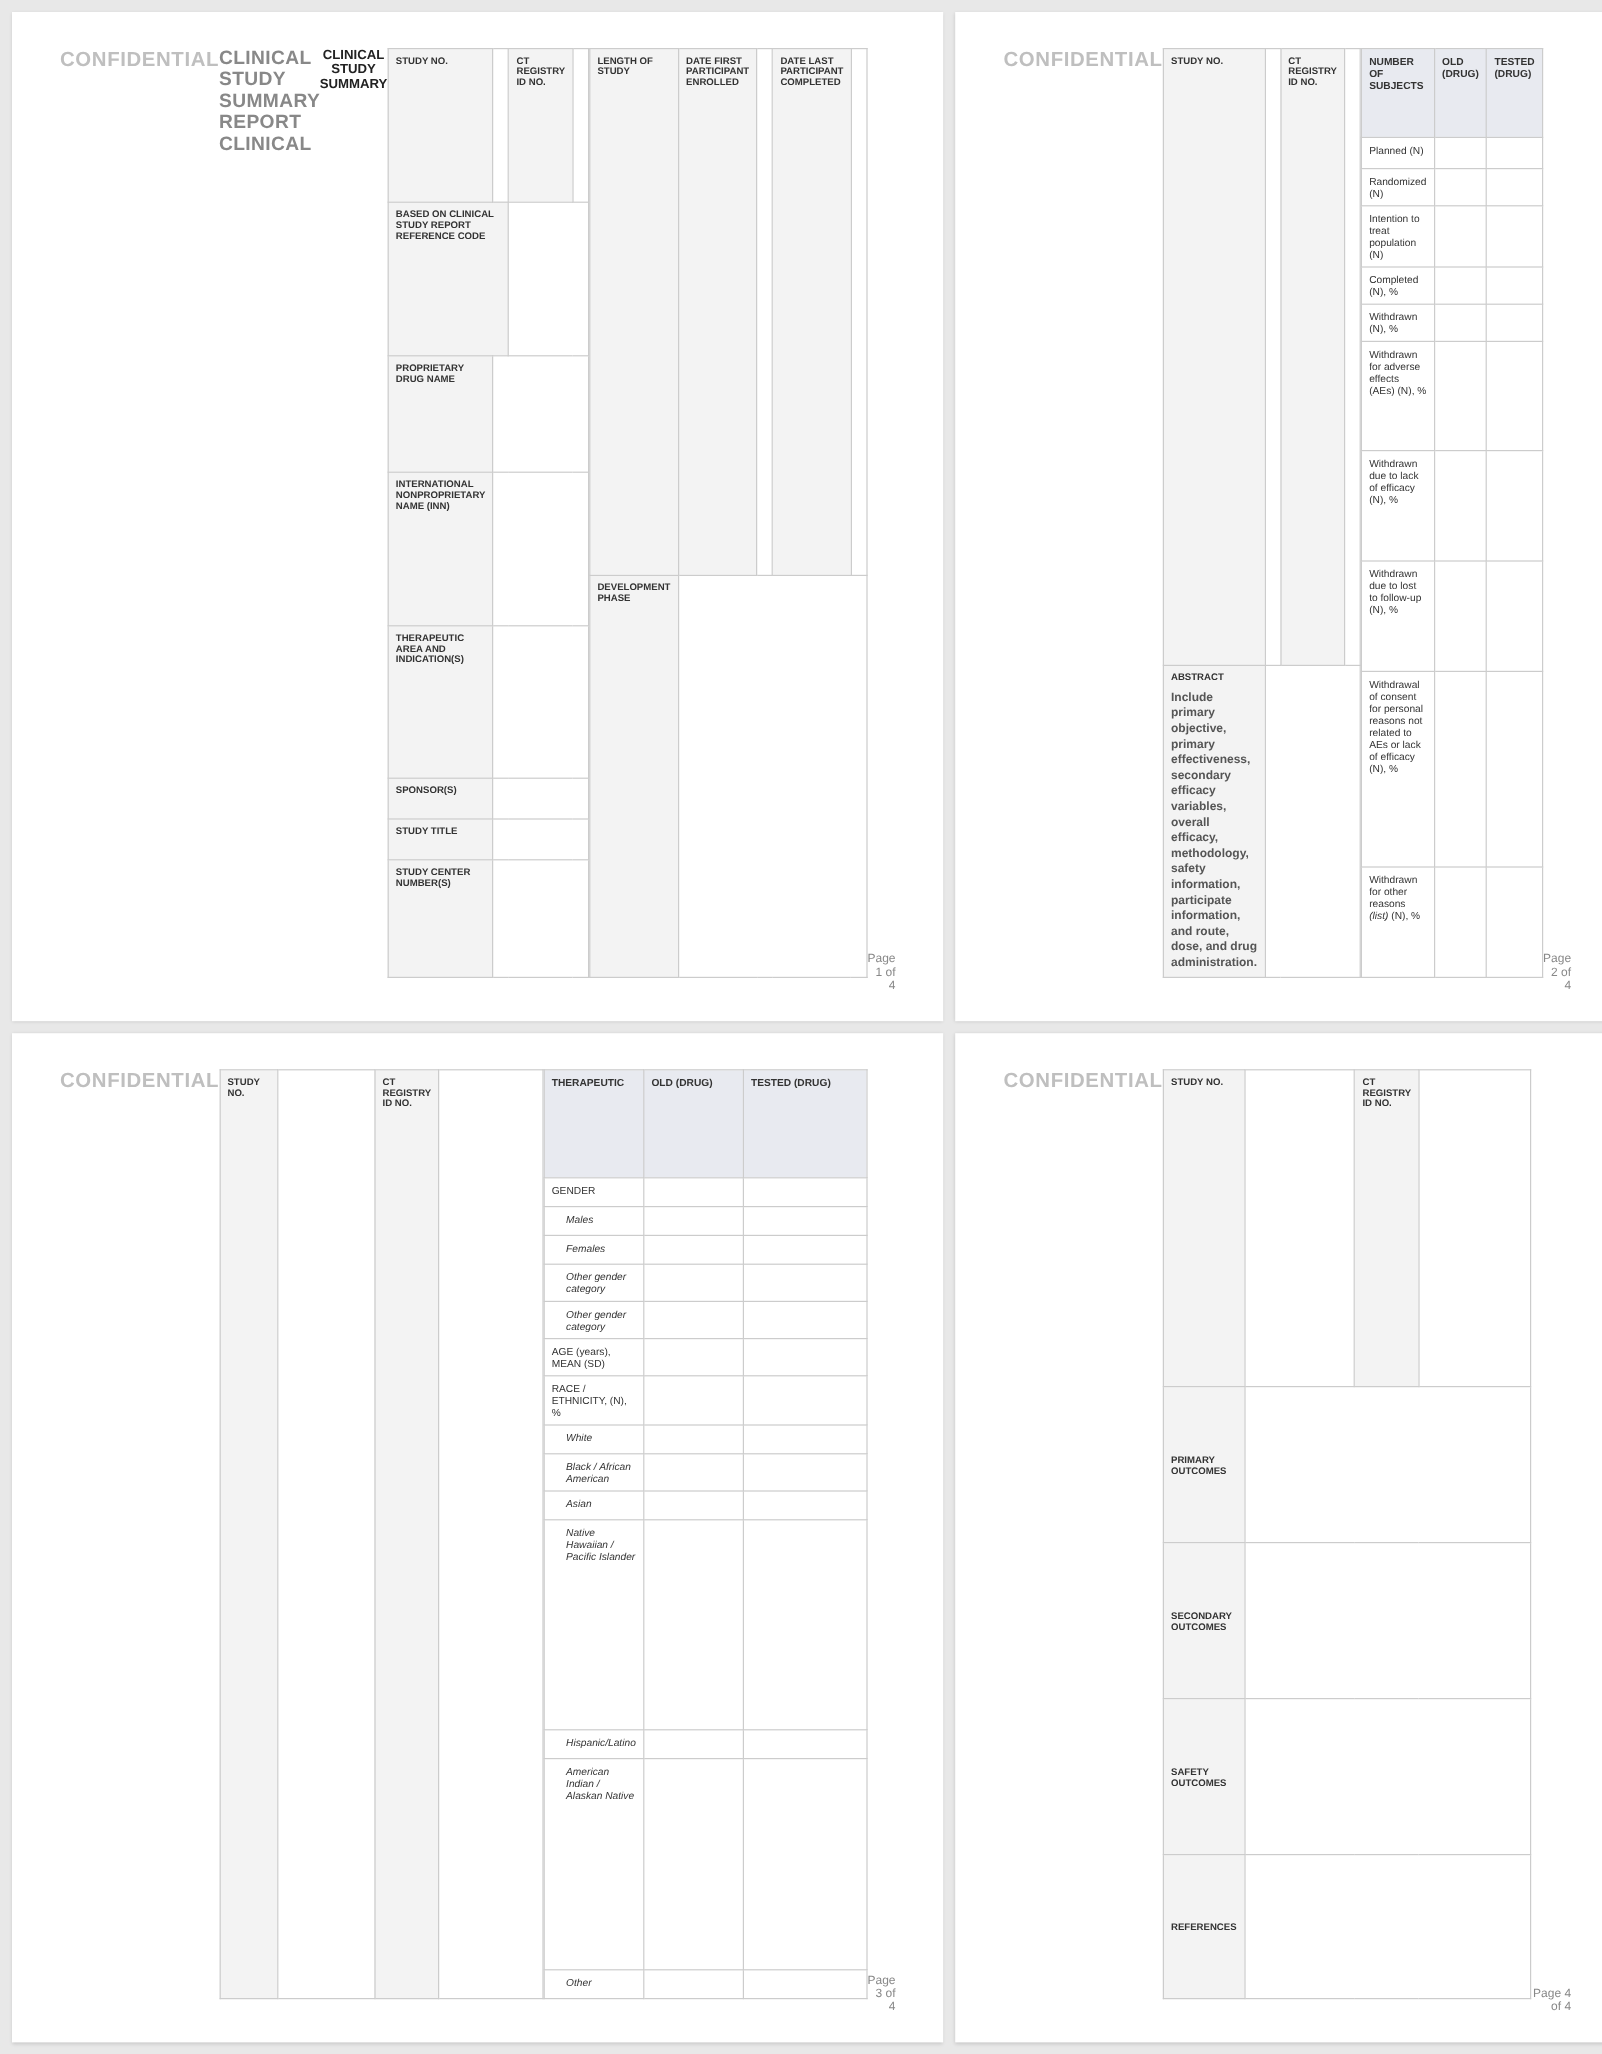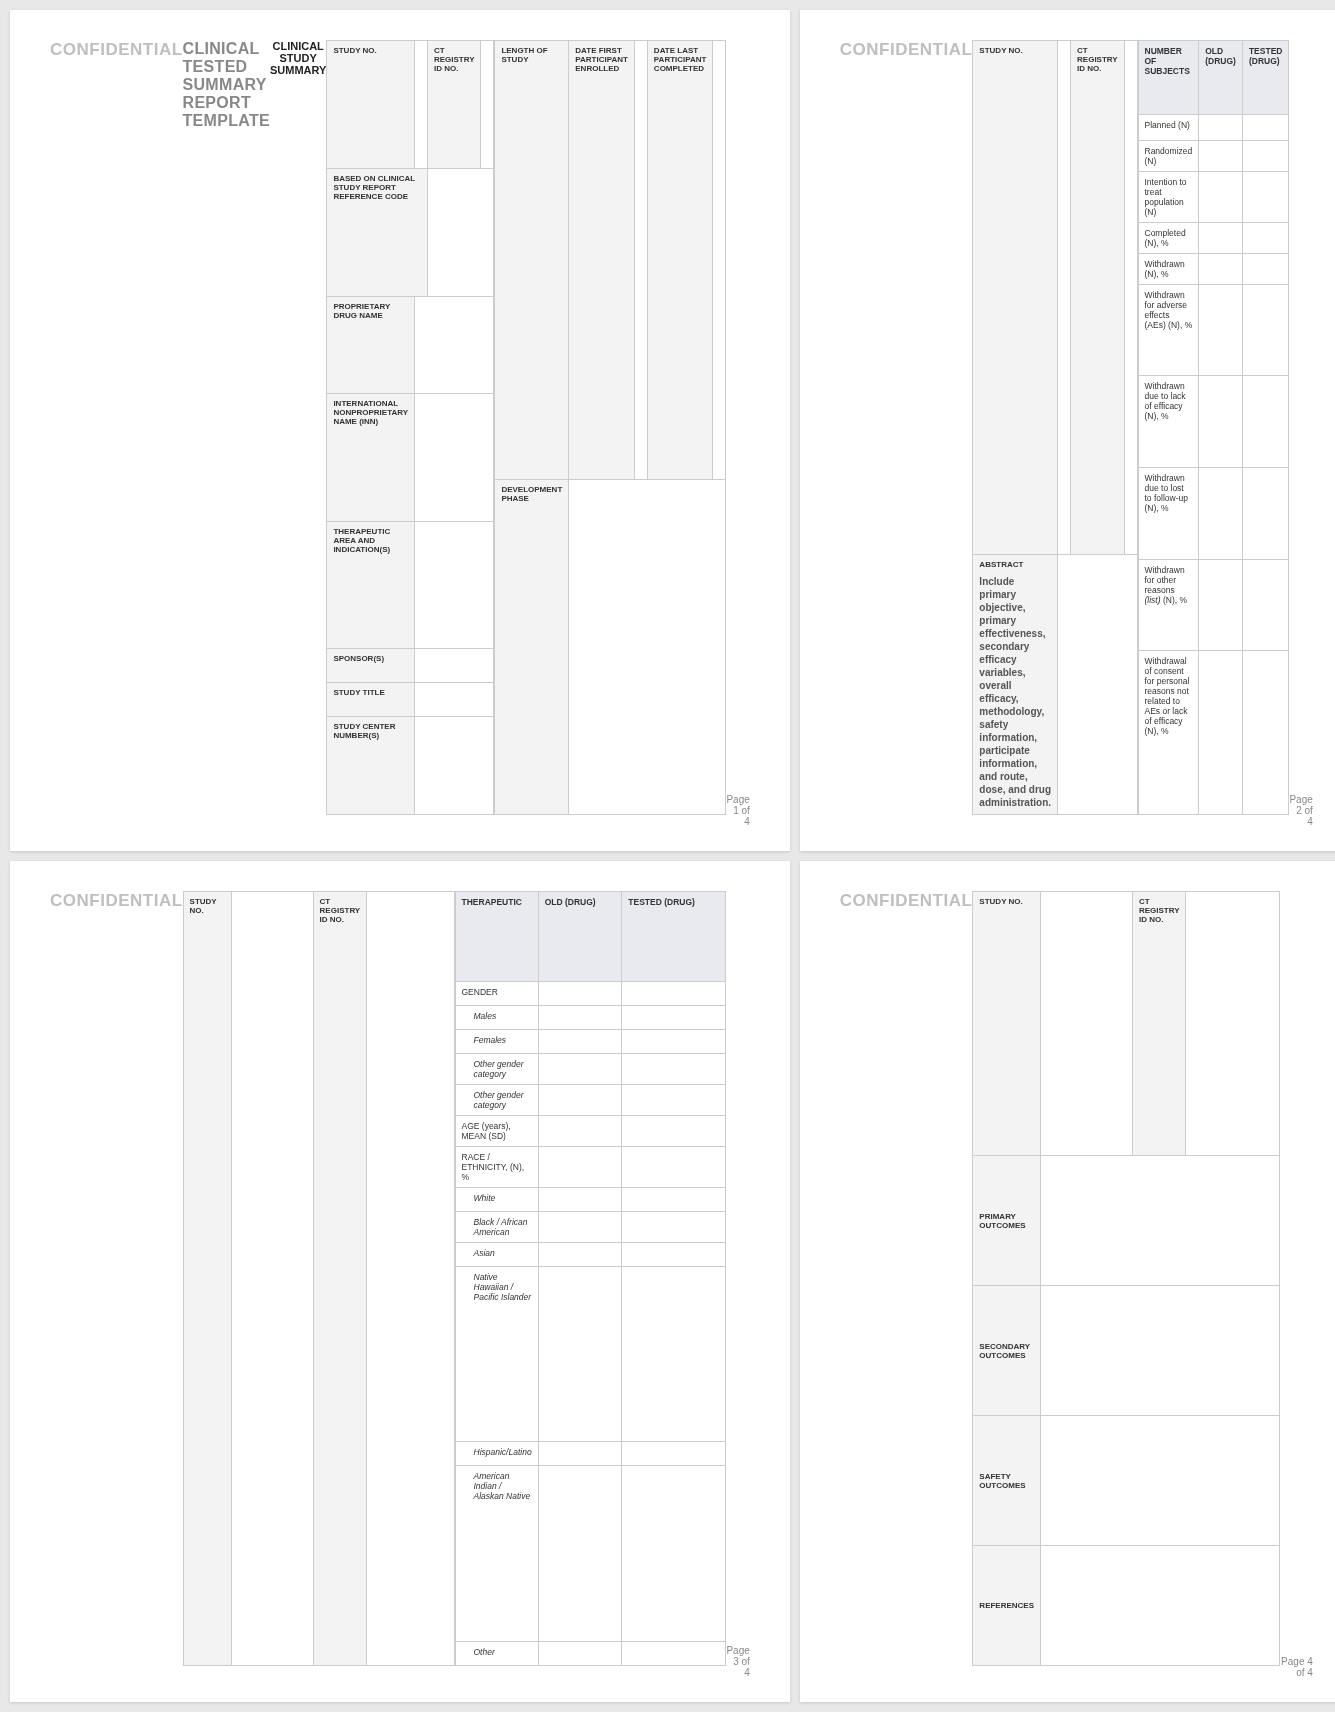--- a/index.html
+++ b/index.html
@@ -92,21 +92,21 @@
     color: #888;
   }
 </style>
 </head>
 <body>
 
 <div class="grid">
 
   <div class="page">
     <div class="confidential">CONFIDENTIAL</div>
-    <div class="main-title">CLINICAL TESTED SUMMARY REPORT TEMPLATE</div>
+    <div class="main-title">CLINICAL STUDY SUMMARY REPORT CLINICAL</div>
     <div class="sub-title">CLINICAL STUDY SUMMARY</div>
 
     <table>
       <tbody>
           <tr>
         <td class="label-cell" style="width:18%">STUDY NO.</td>
         <td style="width:30%"></td>
         <td class="label-cell" style="width:12%">CT REGISTRY ID NO.</td>
         <td></td>
       </tr>
@@ -223,31 +223,31 @@
             <td>Withdrawn due to lack of efficacy (N), %</td>
             <td></td>
             <td></td>
           </tr>
       <tr>
             <td>Withdrawn due to lost to follow-up (N), %</td>
             <td></td>
             <td></td>
           </tr>
       <tr>
+            <td>Withdrawal of consent for personal reasons not related to AEs or lack of efficacy (N), %</td>
+            <td></td>
+            <td></td>
+          </tr>
+      <tr>
         <td>
           <span>Withdrawn for other reasons </span><span class="italic">(list)</span><span> (N), %</span>
         </td>
         <td></td>
             <td></td>
       </tr>
-      <tr>
-            <td>Withdrawal of consent for personal reasons not related to AEs or lack of efficacy (N), %</td>
-            <td></td>
-            <td></td>
-          </tr>
     </tbody>
       </table>
 
     <div class="footer">Page 2 of 4</div>
   </div>
 
   <div class="page">
     <div class="confidential">CONFIDENTIAL</div>
     <div style="height:18px"></div>
 

